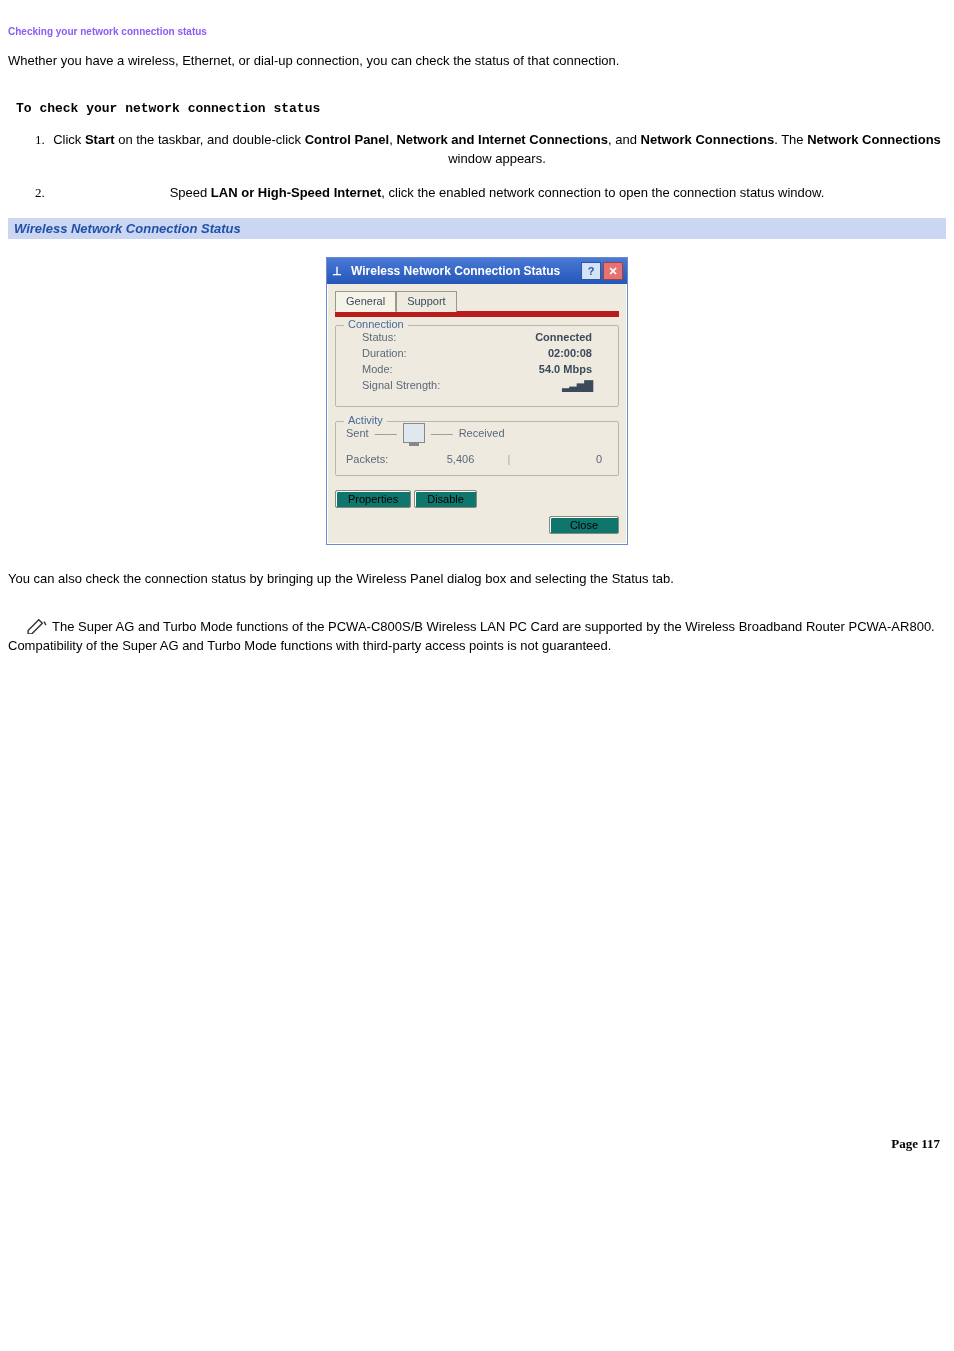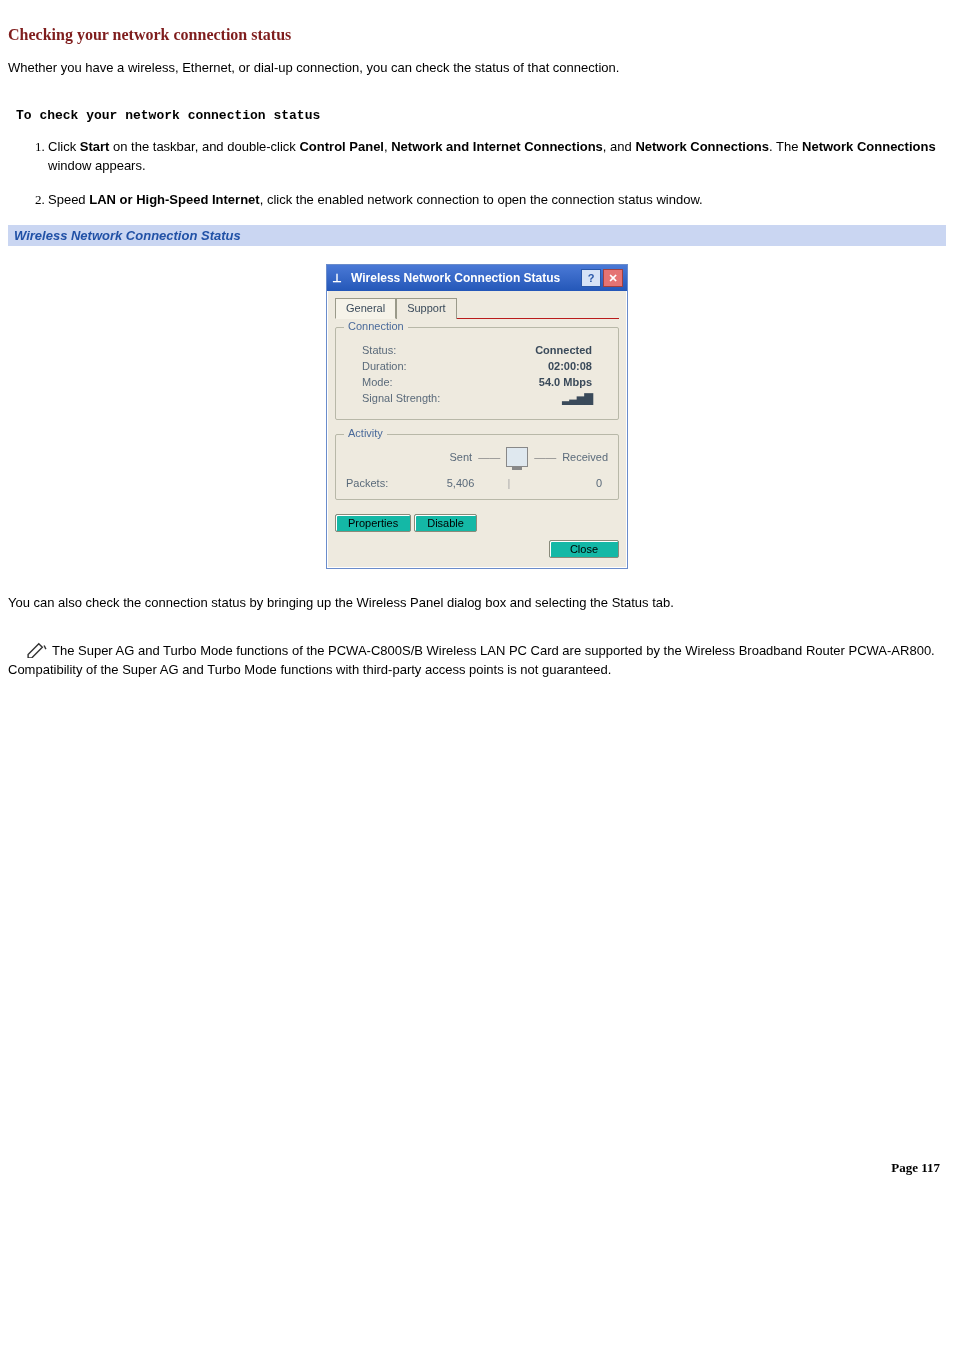--- a/index.html
+++ b/index.html
@@ -6,31 +6,31 @@
     font-family: Verdana, Arial, sans-serif;
     font-size: 13px;
     color: #000;
     margin: 0;
     padding: 8px;
     width: 954px;
     box-sizing: border-box;
     background: #fff;
   }
   h2.page-title {
-    color: #7f1d1d;
-    font-size: 16px;
+    color: #8b5cf6;
+    font-size: 10px;
     font-weight: bold;
     margin: 18px 0 14px 0;
-    font-family: Liberation Serif, serif;
   }
   p.intro { margin: 10px 0 30px 0; line-height: 1.5; }
   p.sub-heading { font-weight: bold; margin: 10px 0 14px 8px; font-family: Liberation Mono, monospace; }
   ol.steps {
     margin: 0 0 16px 0;
     padding-left: 40px;
+    text-align: center;
   }
   ol.steps li {
     font-family: "Times New Roman", serif;
     font-size: 13px;
     margin-bottom: 14px;
     line-height: 1.5;
   }
   ol.steps li .li-body {
     font-family: Verdana, Arial, sans-serif;
     font-size: 13px;
@@ -71,65 +71,65 @@
   }
   .xp-titlebar .t-text { flex: 1; font-size: 12px; }
   .xp-title-btn {
     width: 18px; height: 16px; margin-left: 2px;
     background: #D6E2F6; border: 1px solid #2A57A8;
     display: inline-flex; align-items: center; justify-content: center;
     font-size: 11px; color: #2A57A8; font-weight: bold;
   }
   .xp-title-btn.close { background: #E57373; color: #fff; border-color: #a04040; }
   .xp-body { padding: 6px 8px 8px 8px; }
-  .xp-tabs { display: flex; border-bottom: 1px solid #b91c1c; margin-bottom: 8px; }
+  .xp-tabs { display: flex; border-bottom: 6px solid #b91c1c; margin-bottom: 8px; }
   .xp-tab {
     padding: 3px 10px 4px 10px;
     border: 1px solid #9a9a8a;
     border-bottom: none;
     background: #EEEADF;
     margin-right: 0px;
     position: relative;
     top: 1px;
     font-size: 11px;
   }
   .xp-tab.active { background: #F6F3E9; border-bottom: 1px solid #F6F3E9; }
   .group {
     border: 1px solid #b8b8a8;
     border-radius: 2px;
-    padding: 12px 10px 10px 10px;
+    padding: 1px 10px 10px 10px;
     margin-bottom: 14px;
     position: relative;
   }
   .group .legend {
     position: absolute;
     top: -8px; left: 8px;
     background: #EEEADF;
     padding: 0 4px;
     color: #4a6a9a;
     font-size: 11px;
   }
   .row { display: flex; justify-content: space-between; margin: 4px 16px; font-size: 11px; color: #5a6a7a; }
   .row .val { color: #3a4a5a; font-weight: bold; }
   .sig-icon { color: #2a8a2a; font-weight: bold; letter-spacing: -1px; }
   .activity-head {
-    display: flex; align-items: center; justify-content: flex-end;
+    display: flex; align-items: center; justify-content: flex-start;
     color: #5a6a7a; font-size: 11px; margin-bottom: 10px;
   }
   .activity-head .dash { margin: 0 6px; color: #888; }
   .comp-icon { display:inline-block; width:20px; height:18px; border:1px solid #888; background:#dfe8ef; position:relative; }
   .comp-icon:after { content:""; position:absolute; bottom:-4px; left:5px; width:10px; height:3px; background:#888; }
   .pkt-row { display:flex; font-size:11px; color:#5a6a7a; }
   .pkt-row > div:first-child { width: 70px; }
   .pkt-row .sent { flex:1; text-align:center; }
   .pkt-row .sep { width: 8px; text-align:center; color:#aaa; }
   .pkt-row .recv { flex:1; text-align:right; padding-right:6px; }
   .xp-btn {
     border: 1px solid #8a8a7a;
-    background: #14b8a6;
+    background: #0f766e;
     padding: 2px 12px;
     font-size: 11px;
     font-family: Tahoma, sans-serif;
     border-radius: 2px;
     box-shadow: 1px 1px 0 #fff inset;
   }
   .btn-row { margin-top: 4px; }
   .dialog-footer { text-align: right; padding: 0 8px 10px 0; }
   .dialog-footer .xp-btn { padding: 2px 20px; text-align: right; }
   p.after { margin: 14px 0 28px 0; line-height: 1.5; }

